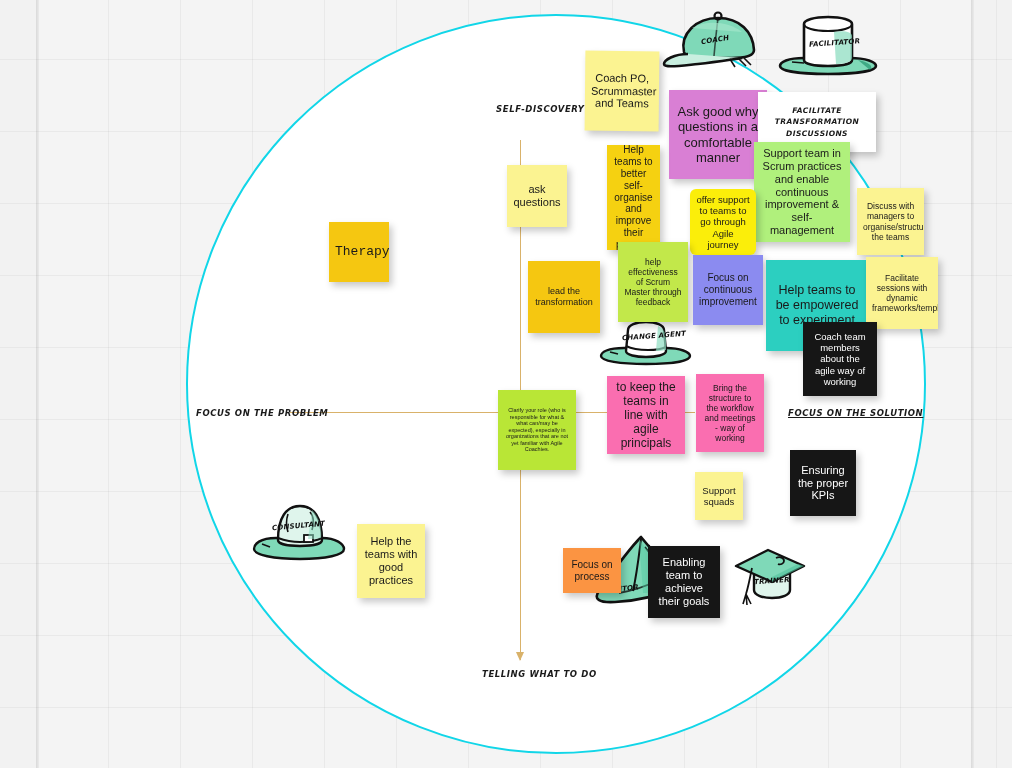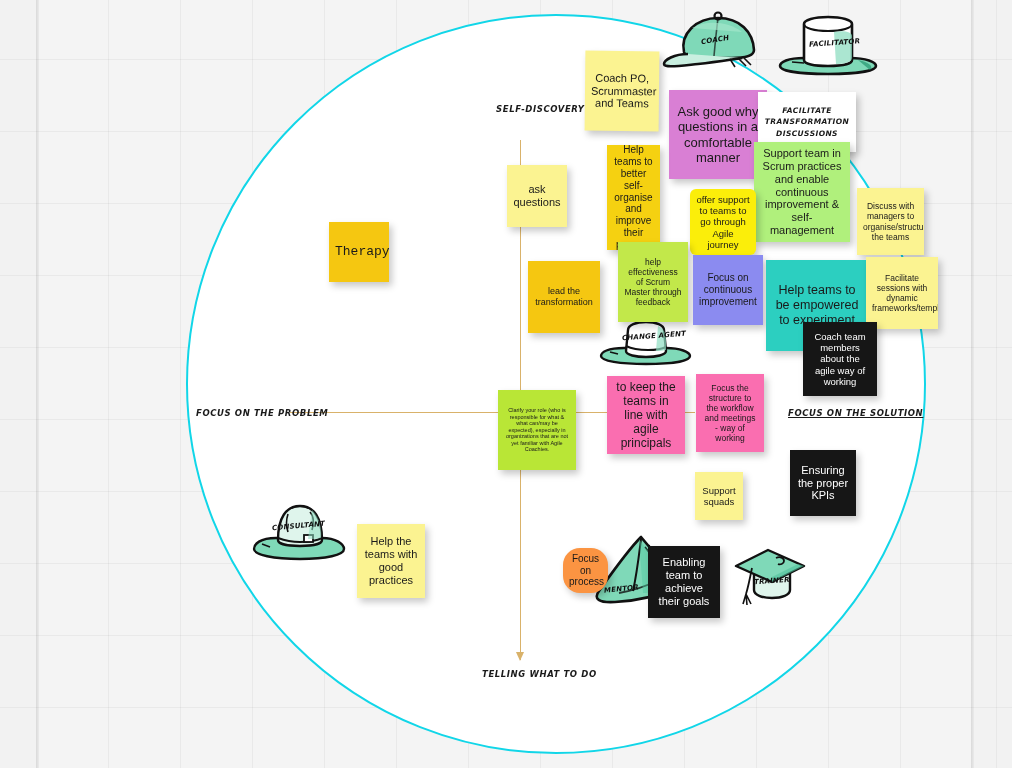--- a/index.html
+++ b/index.html
@@ -167,21 +167,21 @@
     <div class="hat-label" style="left:26px;top:33px;transform:rotate(-4deg);">TRAINER</div>
   </div>
 
   <div id="notes-layer">
       <div class="note" style="left: 585px; top: 51px; width: 74px; height: 80px; background: rgb(251, 243, 145); font-size: 11px; transform: rotate(0.6deg);">
         <span>Coach PO, Scrummaster and Teams</span>
       </div>
       <div class="note" style="left: 669px; top: 90px; width: 98px; height: 89px; background: rgb(217, 127, 212); font-size: 13px;">
         <span>Ask good why questions in a comfortable manner</span>
       </div>
-      <div class="note title" style="left: 758px; top: 92px; width: 98px; height: 60px; background: rgb(255, 255, 255); font-size: 7.5px;">
+      <div class="note title" style="left: 758px; top: 92px; width: 118px; height: 60px; background: rgb(255, 255, 255); font-size: 7.5px;">
         <span>FACILITATE TRANSFORMATION DISCUSSIONS</span>
       </div>
       <div class="note" style="left: 754px; top: 142px; width: 96px; height: 100px; background: rgb(176, 240, 124); font-size: 11px;">
         <span>Support team in Scrum practices and enable continuous improvement &amp; self-management</span>
       </div>
       <div class="note" style="left: 507px; top: 165px; width: 60px; height: 62px; background: rgb(251, 243, 145); font-size: 11px;">
         <span>ask questions</span>
       </div>
       <div class="note" style="left: 607px; top: 145px; width: 53px; height: 105px; background: rgb(245, 209, 17); font-size: 10px;">
         <span>Help teams to better self-organise and improve their process</span>
@@ -213,32 +213,32 @@
       <div class="note dark" style="left: 803px; top: 322px; width: 74px; height: 74px; background: rgb(22, 22, 22); font-size: 9.5px;">
         <span>Coach team members about the agile way of working</span>
       </div>
       <div class="note" style="left: 498px; top: 390px; width: 78px; height: 80px; background: rgb(185, 230, 54); font-size: 5.5px;">
         <span>Clarify your role (who is responsible for what &amp; what can/may be expected), especially in organizations that are not yet familiar with Agile Coachies.</span>
       </div>
       <div class="note" style="left: 607px; top: 376px; width: 78px; height: 78px; background: rgb(250, 110, 176); font-size: 12px;">
         <span>to keep the teams in line with agile principals</span>
       </div>
       <div class="note" style="left: 696px; top: 374px; width: 68px; height: 78px; background: rgb(250, 110, 176); font-size: 8.5px;">
-        <span>Focus the structure to the workflow and meetings - way of working</span>
+        <span>Bring the structure to the workflow and meetings - way of working</span>
       </div>
       <div class="note" style="left: 695px; top: 472px; width: 48px; height: 48px; background: rgb(251, 243, 145); font-size: 9.5px;">
         <span>Support squads</span>
       </div>
       <div class="note dark" style="left: 790px; top: 450px; width: 66px; height: 66px; background: rgb(22, 22, 22); font-size: 11px;">
         <span>Ensuring the proper KPIs</span>
       </div>
       <div class="note" style="left: 357px; top: 524px; width: 68px; height: 74px; background: rgb(251, 243, 145); font-size: 11px;">
         <span>Help the teams with good practices</span>
       </div>
-      <div class="note" style="left: 563px; top: 548px; width: 45px; height: 45px; background: rgb(251, 148, 66); font-size: 10px; border-radius: 17px;">
+      <div class="note" style="left: 563px; top: 548px; width: 58px; height: 45px; background: rgb(251, 148, 66); font-size: 10px;">
         <span>Focus on process</span>
       </div>
       <div class="note dark" style="left: 648px; top: 546px; width: 72px; height: 72px; background: rgb(22, 22, 22); font-size: 11px;">
         <span>Enabling team to achieve their goals</span>
       </div>
     </div>
 
 </div>
 
 </body></html>

